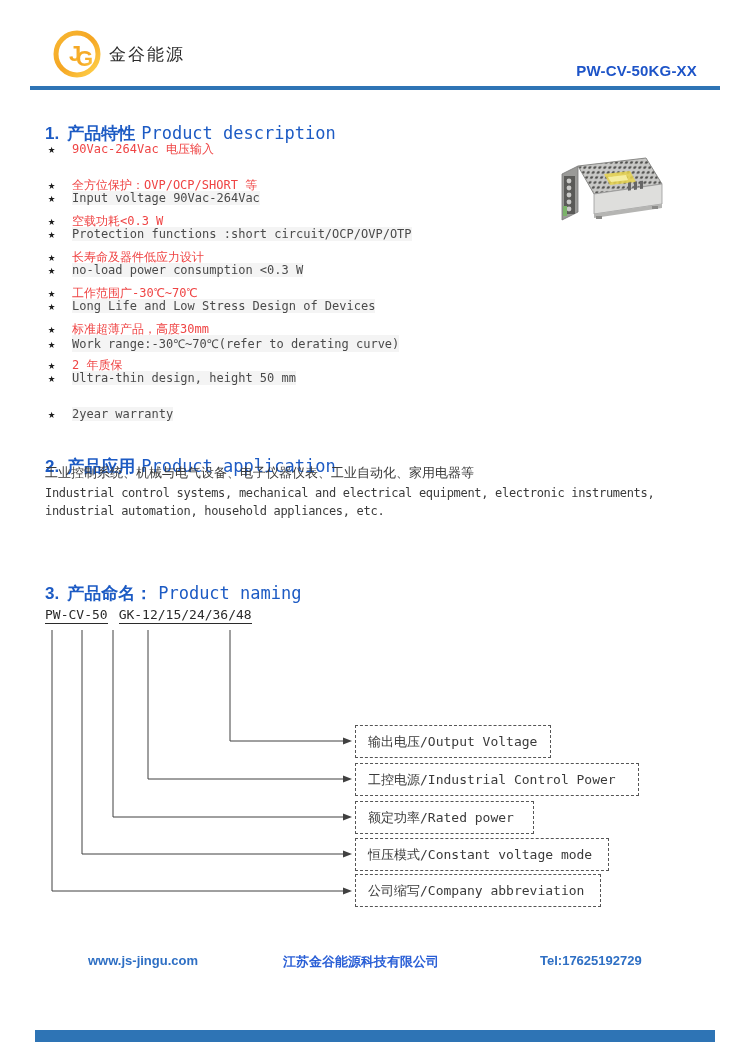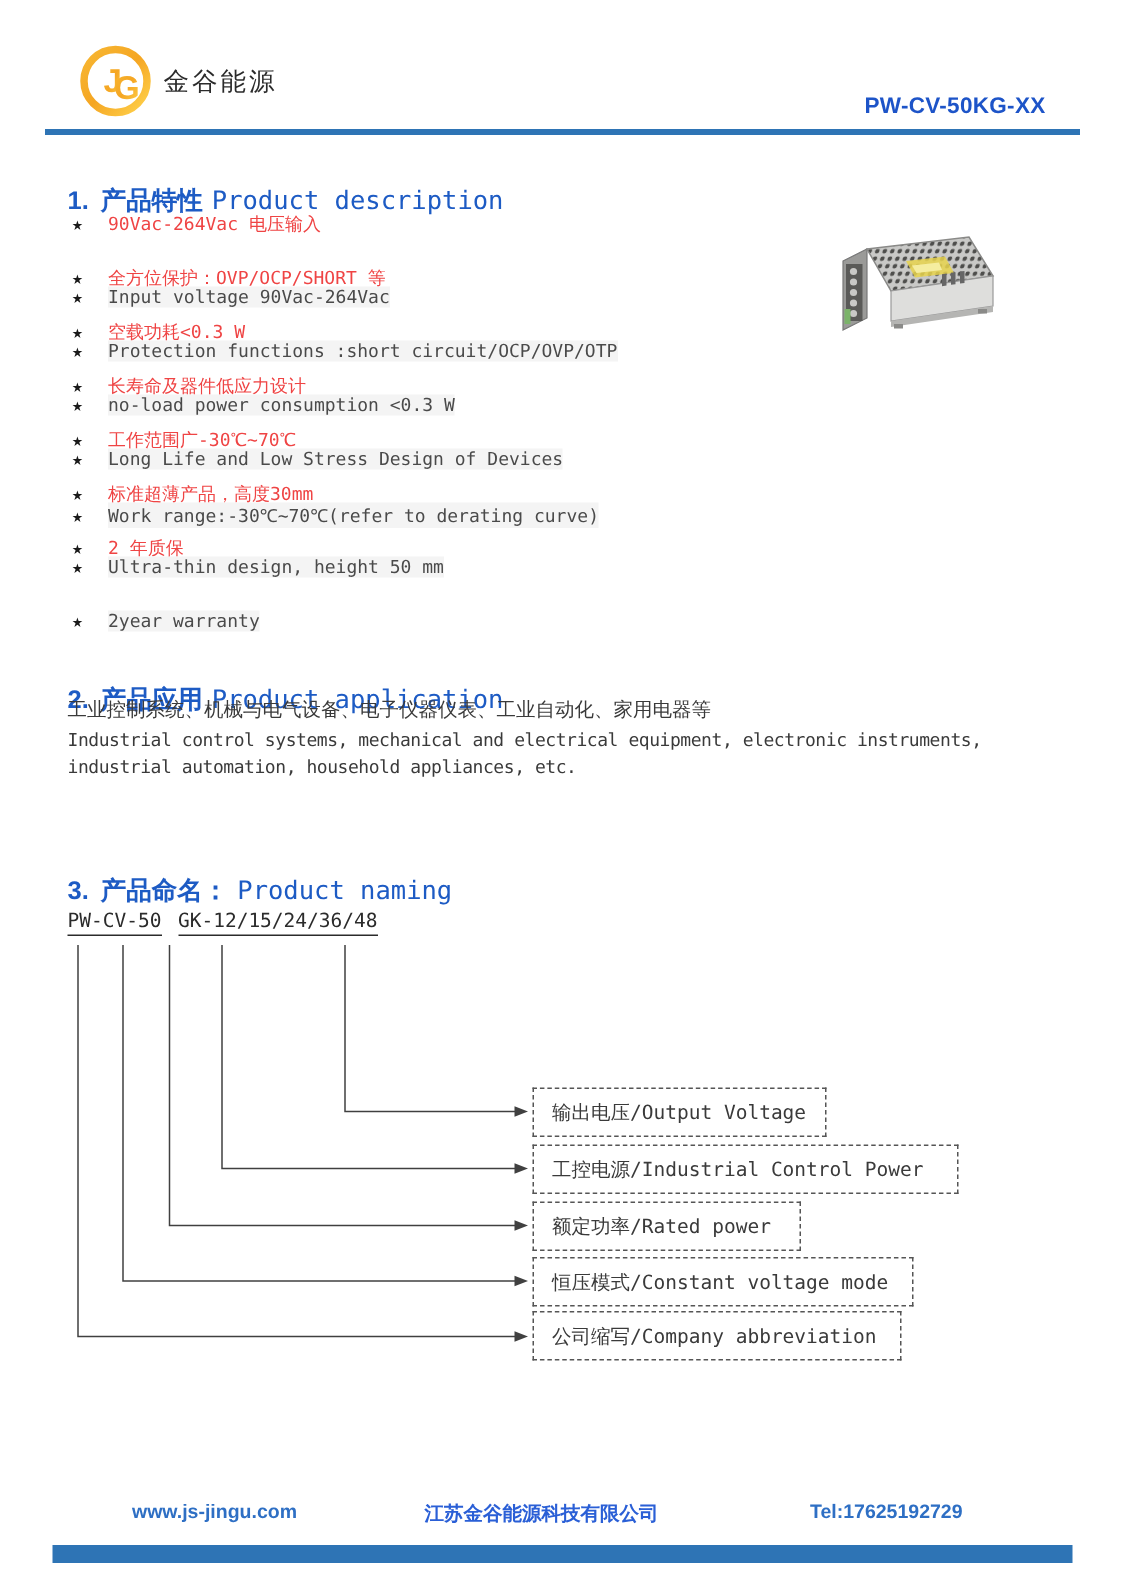--- a/index.html
+++ b/index.html
@@ -36,21 +36,21 @@
   .naming-code .gap{display:inline-block;width:11px;border:none;}
   .connectors{position:absolute;left:0;top:0;width:750px;height:1060px;pointer-events:none;z-index:1;}
   .nbox{position:absolute;left:355px;height:31px;border:1px dashed #555;background:#fff;z-index:2;
     display:flex;align-items:center;padding-left:12px;font-size:13px;color:#3a3a3a;white-space:nowrap;}
   .nbox-1{top:725px;width:182px;}
   .nbox-2{top:763px;width:270px;}
   .nbox-3{top:801px;width:165px;}
   .nbox-4{top:838px;width:240px;background:linear-gradient(#fff,#fff);}
   .nbox-5{top:874px;width:232px;}
   
-  .footer-item{position:absolute;top:1000px;font-family:"Liberation Sans","DejaVu Sans",sans-serif;
+  .footer-item{position:absolute;top:953px;font-family:"Liberation Sans","DejaVu Sans",sans-serif;
     font-size:13px;font-weight:bold;color:#2e6fc4;}
   .f-web{left:88px;}
   .f-company{left:283px;color:#2a5fd6;font-weight:600;}
   .f-tel{left:540px;}
   .footer-bar{position:absolute;left:35px;top:1030px;width:680px;height:12px;background:#2e74b5;}
 </style>
 </head>
 <body>
 
 <div class="page">

